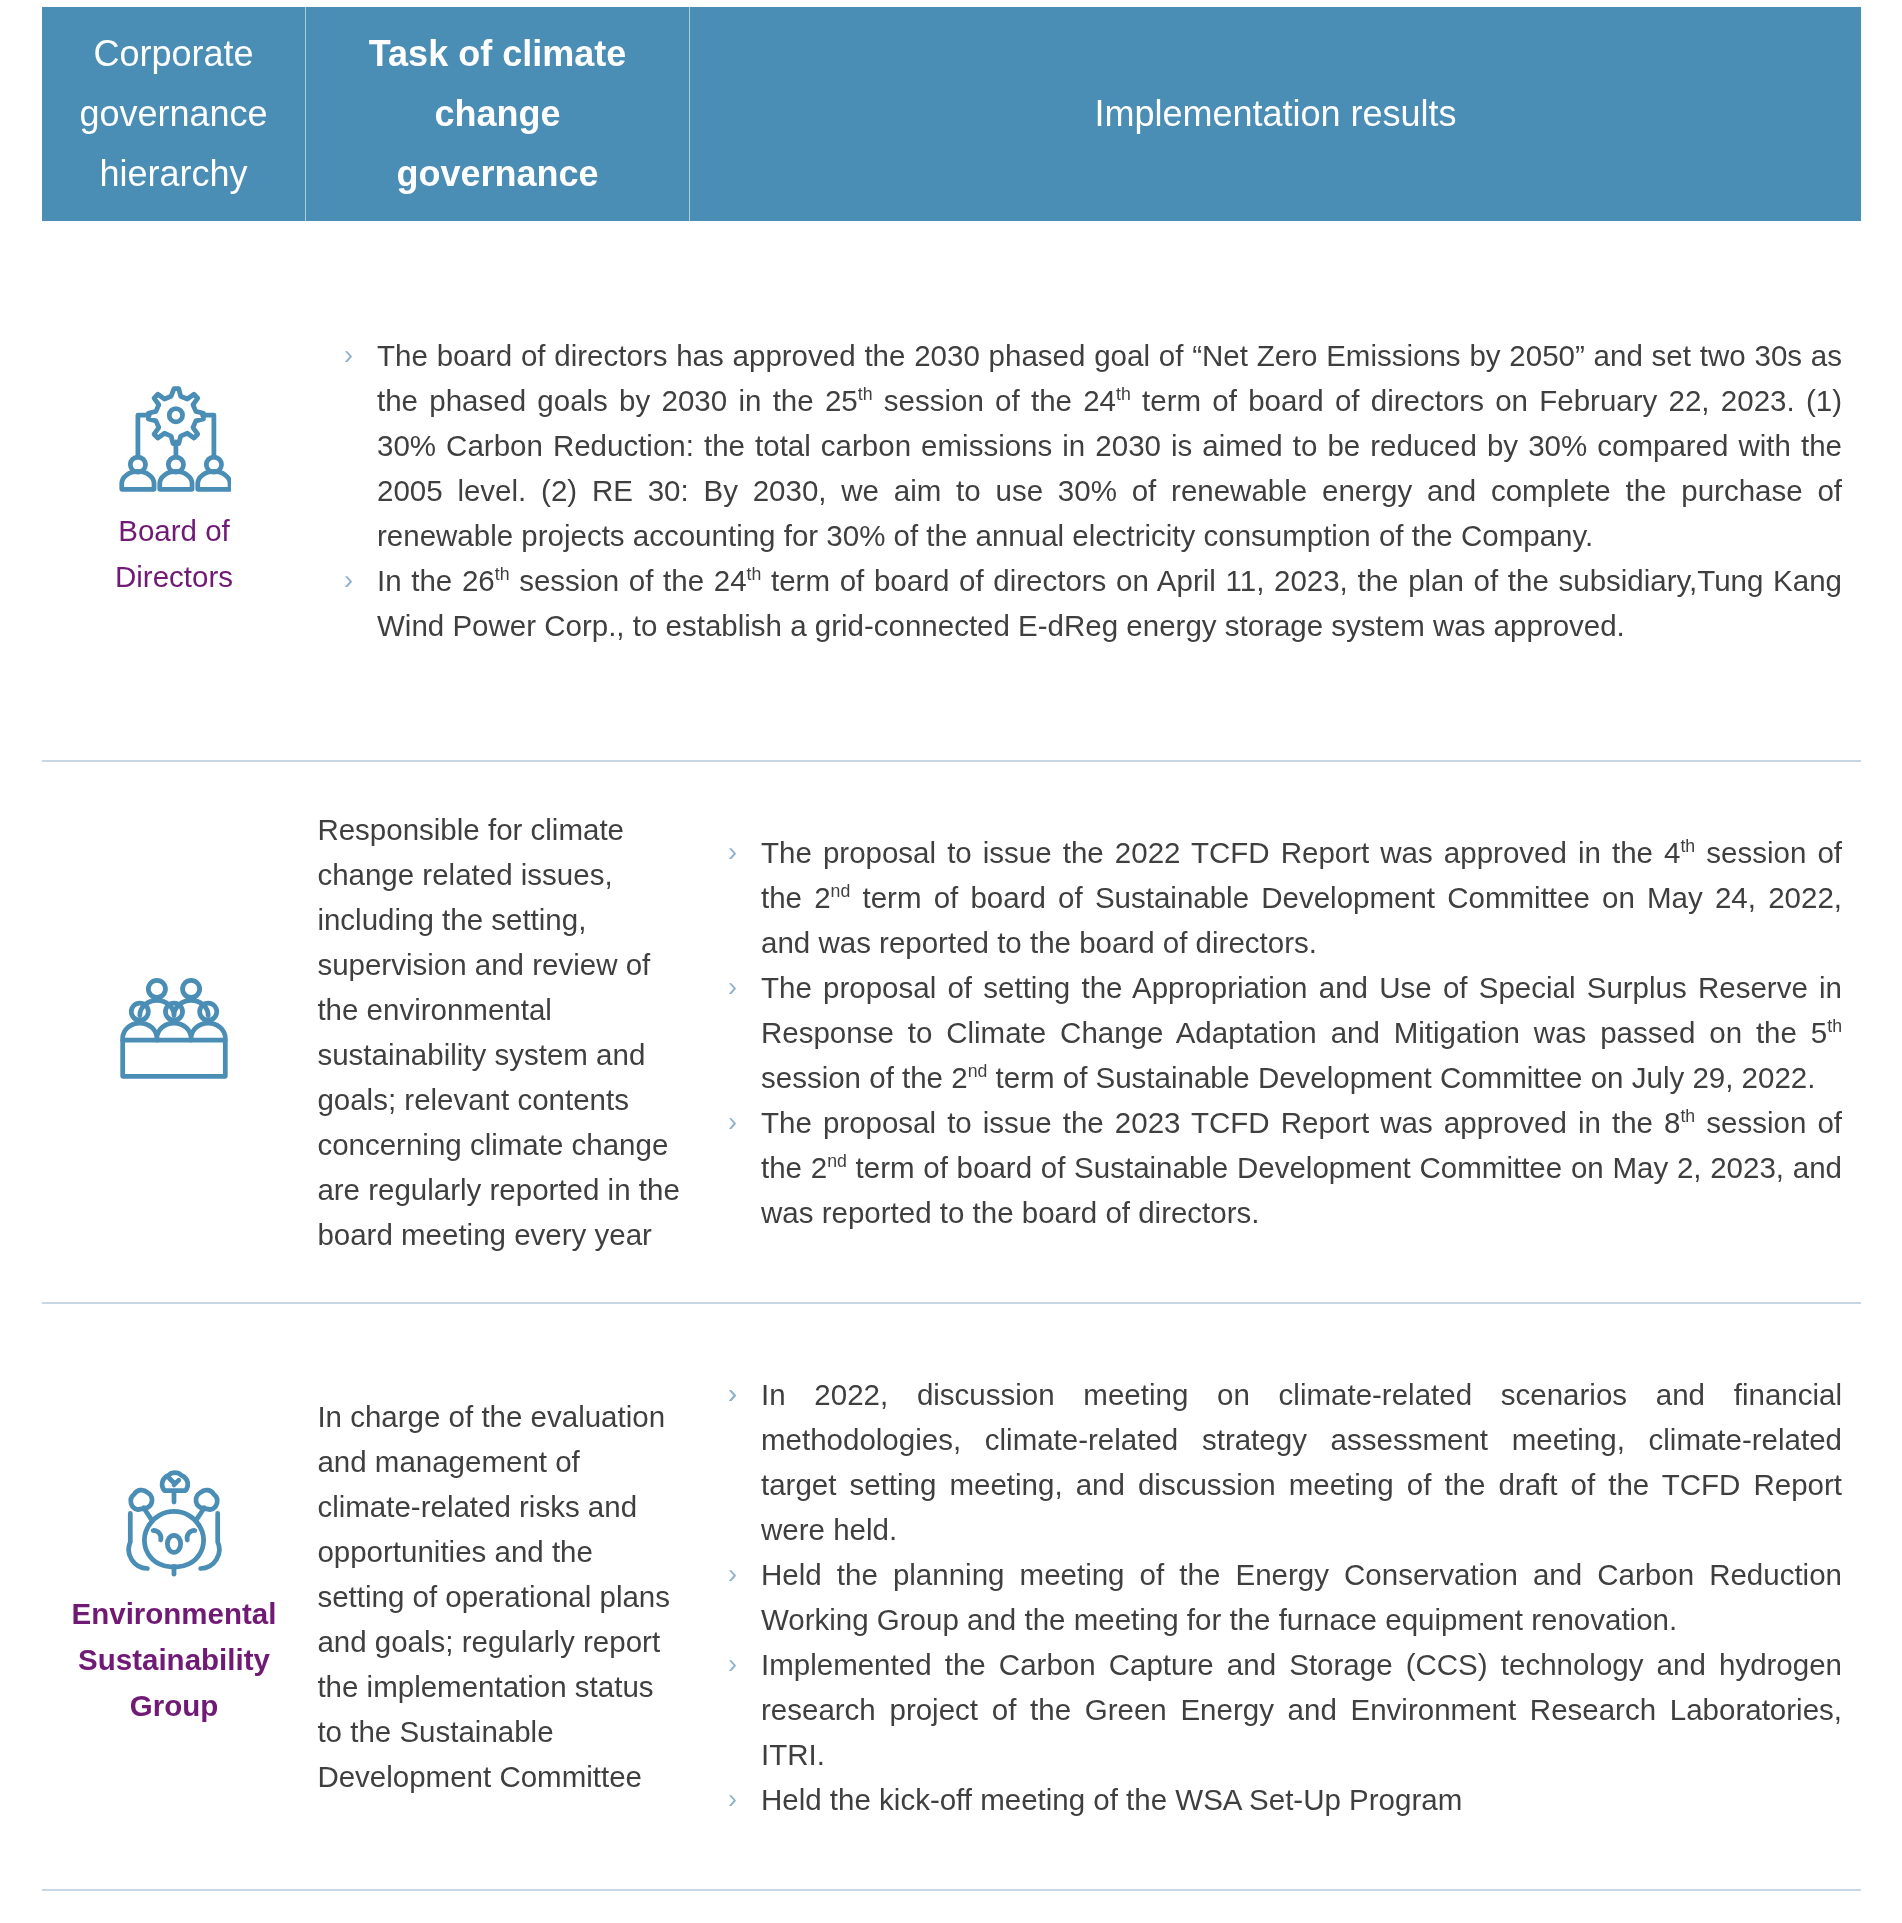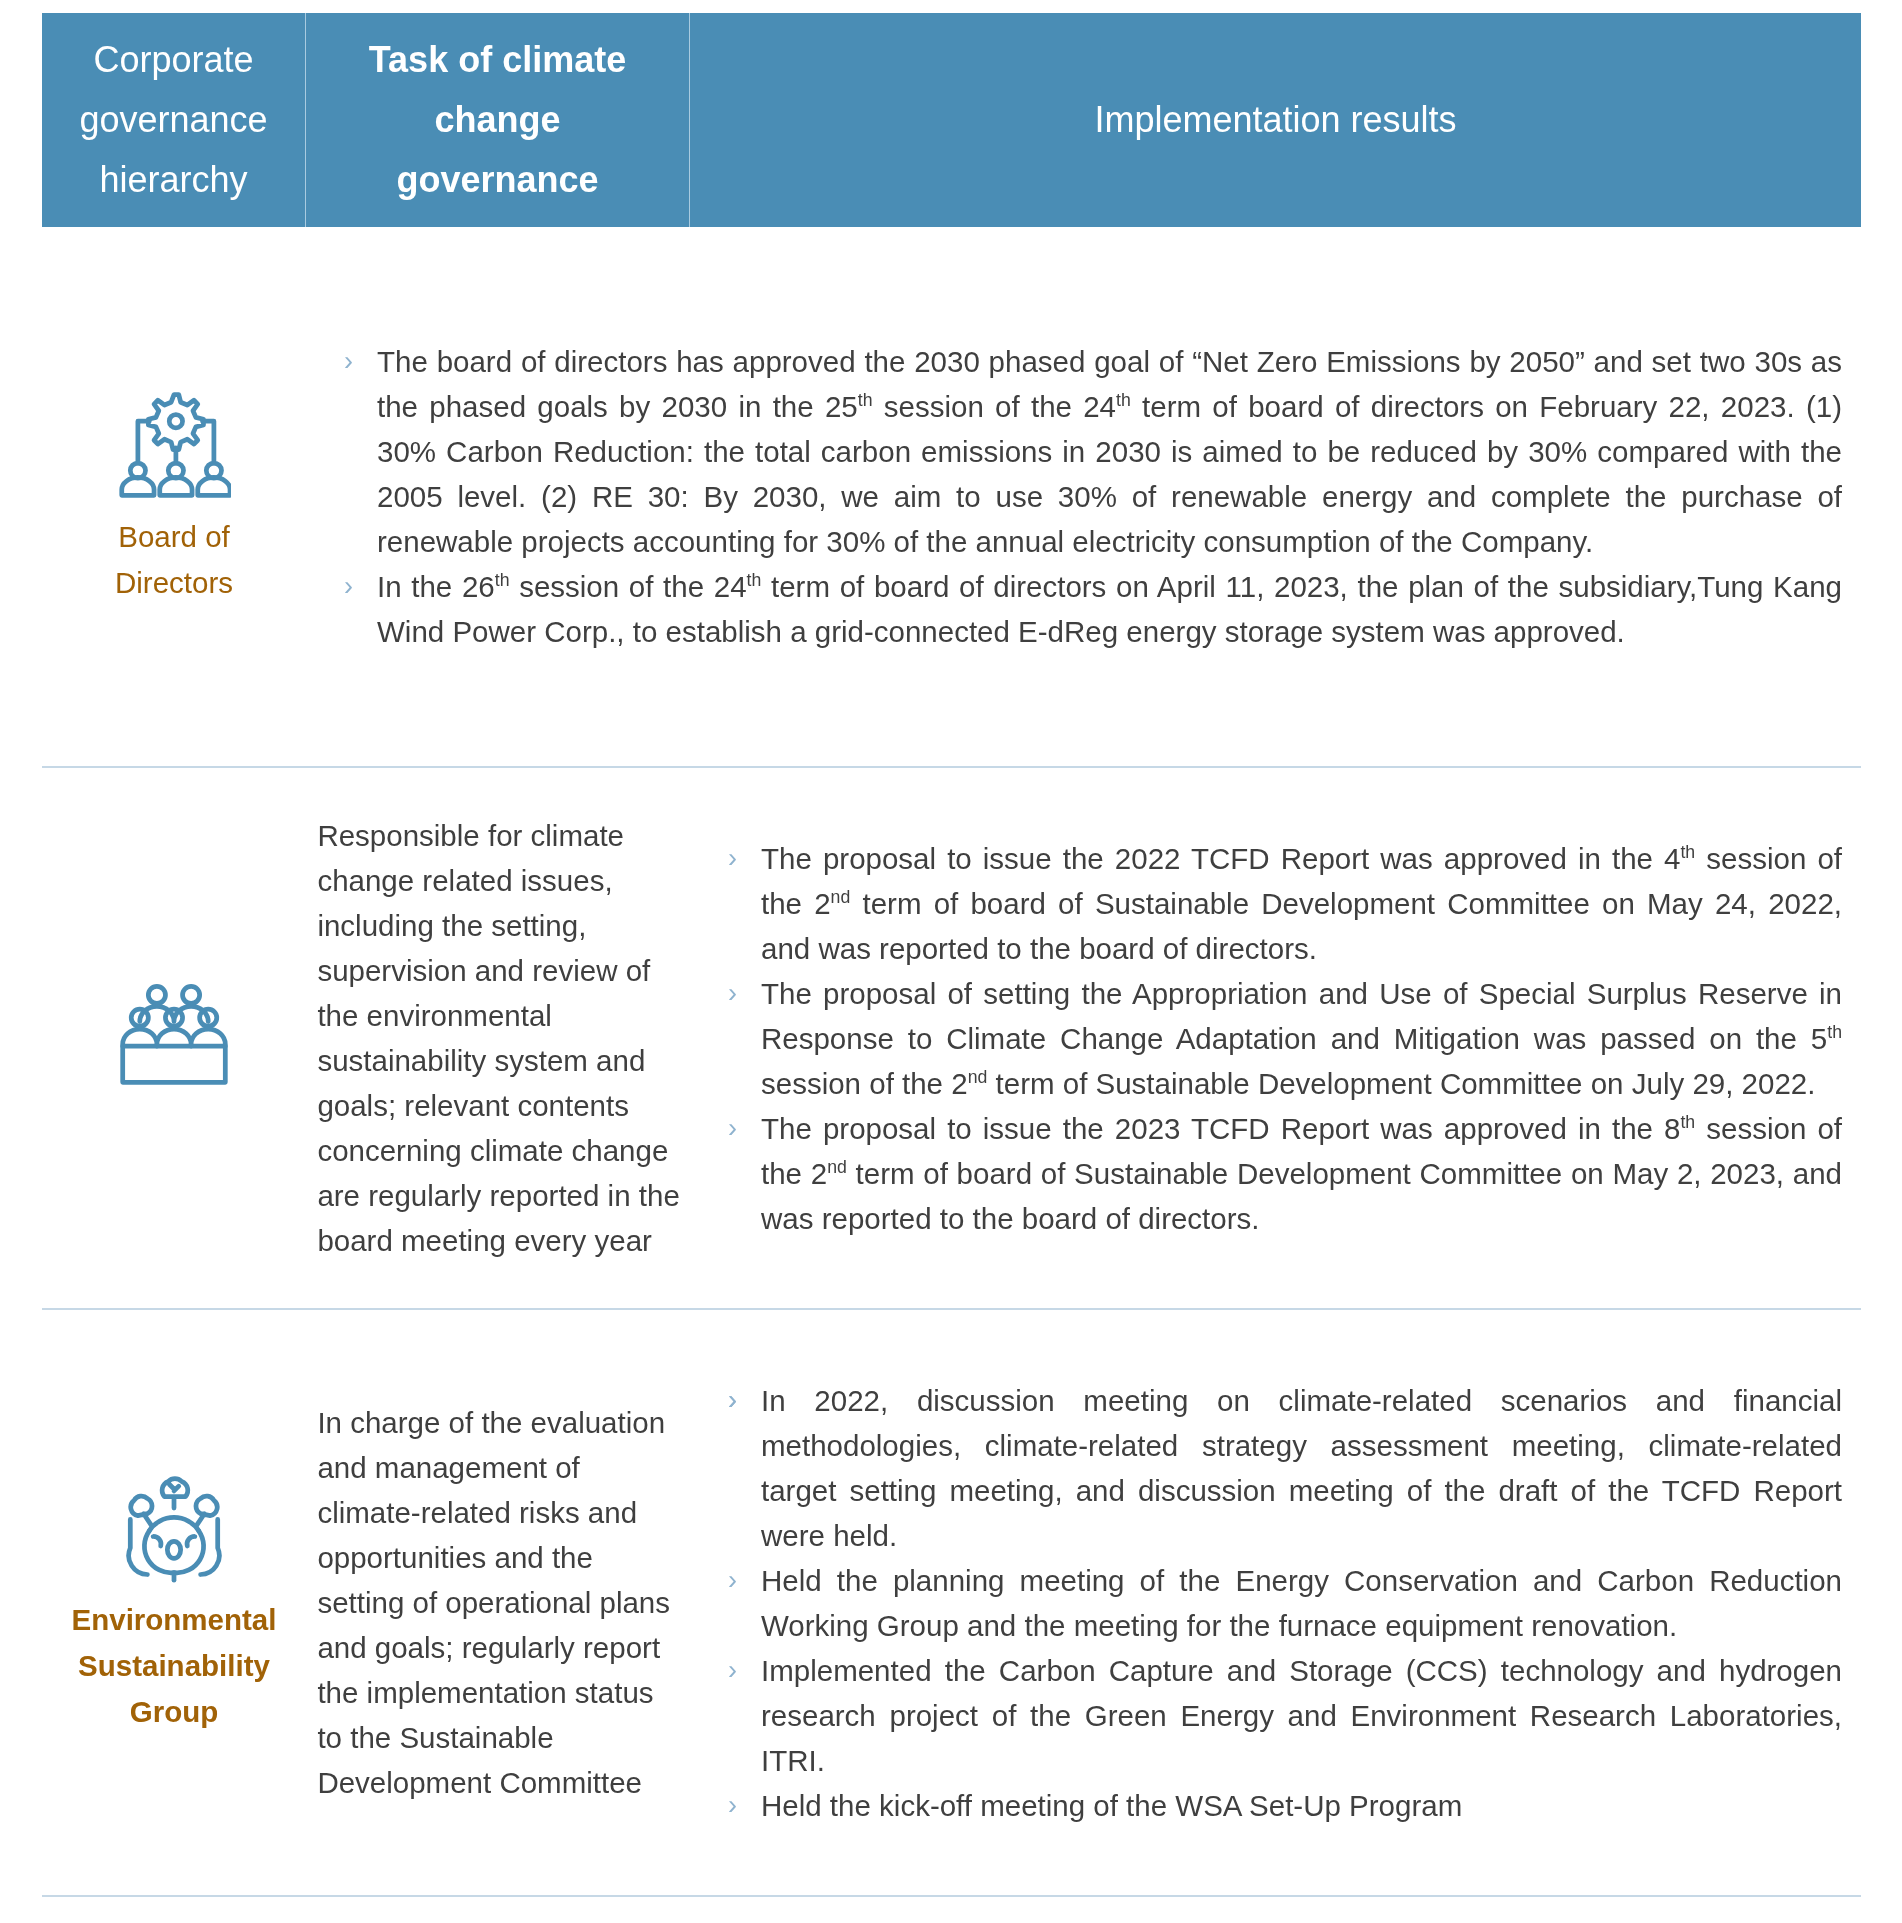--- a/index.html
+++ b/index.html
@@ -1,41 +1,41 @@
 <!DOCTYPE html>
 <html style="font-size:15px"><head>
 <meta charset="utf-8">
 <style>
   html, body { margin: 0; padding: 0; background: #ffffff; }
   body {
     width: 1902px; height: 1923px; position: relative; overflow: hidden;
     font-family: "Liberation Sans", "DejaVu Sans", sans-serif;
     color: #3f3f3f;
   }
-  .table { position: absolute; left: 42px; top: 13px; width: 1819px; }
+  .table { position: absolute; left: 42px; top: 7px; width: 1819px; }
   .thead { display: flex; height: 214px; background: #4a8db5; color: #ffffff; }
   .th {
     display: flex; align-items: center; justify-content: center; text-align: center;
     font-size: 36px; line-height: 60px; font-weight: normal;
     box-sizing: border-box;
   }
   .th.c1 { width: 264px; border-right: 1.9px solid #a9cbe0; }
   .th.c2 { width: 384px; border-right: 1.9px solid #a9cbe0; font-weight: bold; }
   .th.c3 { flex: 1; }
 
   .row { display: flex; border-bottom: 2.9px solid #c6d8e6; box-sizing: border-box; }
   .row.r1 { height: 541px; }
   .row.r2 { height: 542px; }
   .row.r3 { height: 587px; }
   .cell-hier { width: 264px; display: flex; flex-direction: column; align-items: center; justify-content: center; }
   .cell-task { width: 384px; display: flex; align-items: center; box-sizing: border-box; padding-left: 11.4px; padding-right: 7.6px; }
   .cell-res { flex: 1; display: flex; flex-direction: column; justify-content: center; box-sizing: border-box; padding-left: 38px; padding-right: 19px; }
 
   .icon { width: 114px; height: 114px; margin-bottom: 13.3px; }
-  .hier-label { font-size: 29.5px; line-height: 46px; text-align: center; color: #a16207; }
+  .hier-label { font-size: 29.5px; line-height: 46px; text-align: center; color: #701a75; }
   .task-text { font-size: 29.5px; line-height: 45px; color: #3f3f3f; }
 
   ul.results { list-style: none; margin: 0; padding: 0; }
   ul.results li { position: relative; padding-left: 33px; font-size: 29.5px; line-height: 45px; color: #3f3f3f; text-align: justify; }
   ul.results li .bullet {
     position: absolute; left: 0; top: 0; color: #8fb3cf; font-size: 27px;
   }
   sup { font-size: 0.6em; line-height: 0; }
 </style>
 </head>

